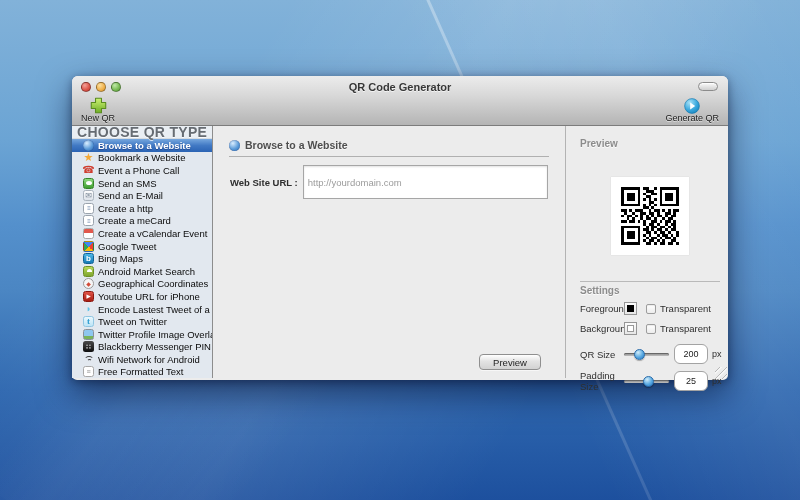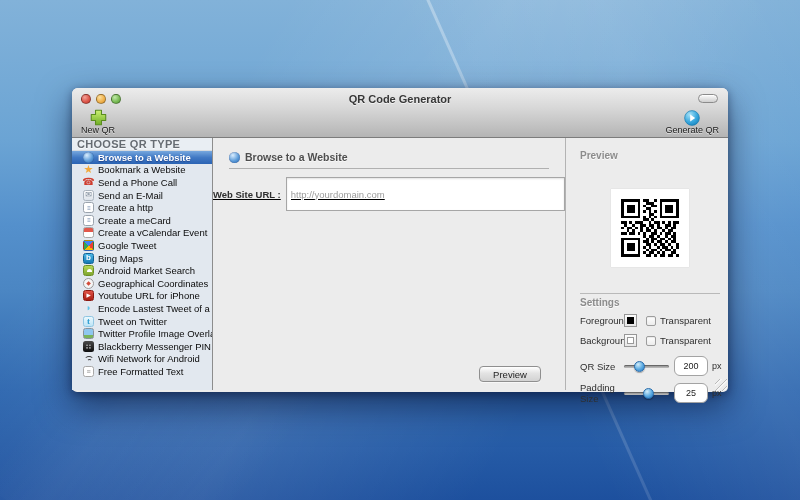--- a/index.html
+++ b/index.html
@@ -12,21 +12,21 @@
   .streak { position:absolute; pointer-events:none; }
   .s1 { left:170px; top:-160px; width:420px; height:820px; transform:rotate(32deg);
         background:linear-gradient(90deg,rgba(255,255,255,0),rgba(255,255,255,.10) 45%,rgba(255,255,255,0)); }
   .s2 { left:520px; top:-200px; width:380px; height:900px; transform:rotate(-24deg);
         background:linear-gradient(90deg,rgba(255,255,255,0),rgba(255,255,255,.08) 50%,rgba(255,255,255,0)); }
   .s3 { left:560px; top:-100px; width:3px; height:800px; transform:rotate(-24deg);
         background:linear-gradient(180deg,rgba(255,255,255,.35),rgba(255,255,255,.05)); }
   .s4 { left:-80px; top:120px; width:300px; height:700px; transform:rotate(40deg);
         background:linear-gradient(90deg,rgba(255,255,255,0),rgba(255,255,255,.07),rgba(255,255,255,0)); }
 
-  .window { position:absolute; left:72px; top:88px; width:656px; height:304px;
+  .window { position:absolute; left:72px; top:76px; width:656px; height:304px;
             border-radius:6px 6px 5px 5px; background:#ececec;
             box-shadow:0 1px 0 rgba(255,255,255,.3) inset, 0 14px 34px rgba(0,10,40,.55), 0 2px 8px rgba(0,10,40,.4); }
 
   .chrome { height:50px; border-radius:6px 6px 0 0; border-bottom:1px solid #7c7c7c;
             background:linear-gradient(180deg,#ececec 0%,#d8d8d8 40%,#c3c3c3 75%,#b4b4b4 100%); position:relative; }
   .titlebar { height:21px; position:relative; display:flex; align-items:center; justify-content:center; }
   .title { font-size:11px; font-weight:bold; color:#373737; text-shadow:0 1px 0 rgba(255,255,255,.65); }
   .lights { position:absolute; left:9px; top:6px; display:flex; gap:5.5px; }
   .light { width:9.5px; height:9.5px; border-radius:50%; border:.5px solid rgba(0,0,0,.35); }
   .red    { background:radial-gradient(circle at 35% 30%, #f3a097, #dc5448 60%, #b63a30); }
@@ -37,21 +37,21 @@
           box-shadow:inset 0 1px 1px rgba(255,255,255,.8); }
 
   .toolbar { height:29px; display:flex; justify-content:space-between; align-items:flex-start; padding:0 9px; }
   .tool-item { display:flex; flex-direction:column; align-items:center; gap:0; cursor:default; }
   .tool-label { font-size:9px; color:#1c1c1c; text-shadow:0 1px 0 rgba(255,255,255,.55); margin-top:-1px; }
   .tool-icon { width:17px; height:17px; display:flex; align-items:center; justify-content:center; }
 
   .content { display:flex; height:252px; }
 
   .sidebar { width:141px; background:#e2e8ef; border-right:1px solid #8d8d8d; overflow:hidden; }
-  .sidebar-header { height:13px; line-height:13px; padding-left:5px; font-size:11px; font-weight:bold;
+  .sidebar-header { height:13px; line-height:13px; padding-left:5px; font-size:14px; font-weight:bold;
                     color:#666c73; letter-spacing:.3px; text-shadow:0 1px 0 rgba(255,255,255,.7);
                     border-bottom:1px solid rgba(0,0,0,.08); background:rgba(255,255,255,.25); }
   .side-item { height:12.6px; display:flex; align-items:center; gap:4px; padding-left:11px; font-size:9.5px; color:#0a0a0a; white-space:nowrap; }
   .side-item.selected { background:linear-gradient(180deg,#76a7de 0%,#4179c4 50%,#2a63b4 100%);
                         color:#fff; font-weight:bold; text-shadow:0 1px 1px rgba(0,0,60,.35); }
   .icon { width:11px; height:11px; flex:none; display:flex; align-items:center; justify-content:center;
           border-radius:2.5px; font-size:8px; line-height:1; }
 
   .ic-globe { border-radius:50%; background:radial-gradient(circle at 35% 30%, #d9edff, #5b9bd9 55%, #2a6cb5);
               box-shadow:inset 0 0 1px rgba(0,0,60,.6); }
@@ -76,21 +76,21 @@
   .ic-wifi::before { content:""; position:absolute; left:1px; top:2.5px; width:8px; height:8px; border:1.5px solid #3c3c3c;
                      border-color:#3c3c3c transparent transparent transparent; border-radius:50%; }
   .ic-wifi::after { content:""; position:absolute; left:3.5px; top:5.5px; width:3px; height:3px; border:1.5px solid #3c3c3c;
                     border-color:#3c3c3c transparent transparent transparent; border-radius:50%; }
   .ic-text { background:#fff; border:1px solid #a8a8a8; color:#8f8f8f; font-size:7px; }
 
   .main { flex:1; background:#ececec; position:relative; }
   .main-header { display:flex; align-items:center; gap:5px; margin:13px 16px 0; }
   .main-title { font-size:10.5px; font-weight:bold; color:#4e4e4e; text-shadow:0 1px 0 rgba(255,255,255,.6); }
   .main-sep { height:1px; background:#b0b0b0; margin:5px 16px 0; }
-  .form-row { display:flex; align-items:center; gap:5px; margin:8px 0 0;text-decoration:underline; }
+  .form-row { display:flex; align-items:center; gap:5px; margin:8px 17px 0; }
   .form-label { font-size:9.5px; font-weight:bold; color:#2e2e2e; white-space:nowrap; }
   .url-input { flex:1; height:14px; border:1px solid #a6a6a6; background:#fff; font-size:9.5px; padding:16px 4px;
                color:#333; font-family:"Liberation Sans",sans-serif; box-shadow:inset 0 1px 2px rgba(0,0,0,.12); }
   .url-input::placeholder { color:#9b9b9b; }
   .preview-btn { position:absolute; right:24px; bottom:8px; width:62px; height:16px; border-radius:4px;
                  background:linear-gradient(#ffffff,#e3e3e3 45%,#d2d2d2); border:1px solid #8f8f8f;
                  font-size:9.5px; color:#1f1f1f; font-family:"Liberation Sans",sans-serif;
                  box-shadow:0 1px 0 rgba(255,255,255,.6); }
 
   .preview-panel { width:163px; background:#ececec; border-left:1px solid #b3b3b3; border-radius:0 0 5px 0;
@@ -182,21 +182,25 @@
           <div class="side-item selected">
             <span class="icon ic-globe"></span>
             <span>Browse to a Website</span>
           </div>
           <div class="side-item">
             <span class="icon ic-star">★</span>
             <span>Bookmark a Website</span>
           </div>
           <div class="side-item">
             <span class="icon ic-phone">☎</span>
-            <span>Send a Phone Call</span>
+            <span>Event a Phone Call</span>
+          </div>
+          <div class="side-item">
+            <span class="icon ic-sms"></span>
+            <span>Send an SMS</span>
           </div>
           <div class="side-item">
             <span class="icon ic-email">✉</span>
             <span>Send an E-Mail</span>
           </div>
           <div class="side-item">
             <span class="icon ic-vcard">≡</span>
             <span>Create a http</span>
           </div>
           <div class="side-item">

